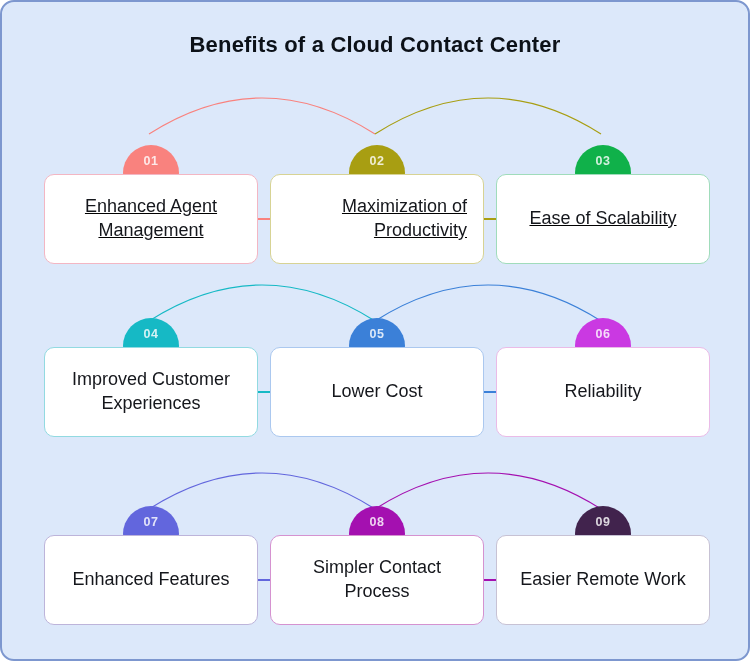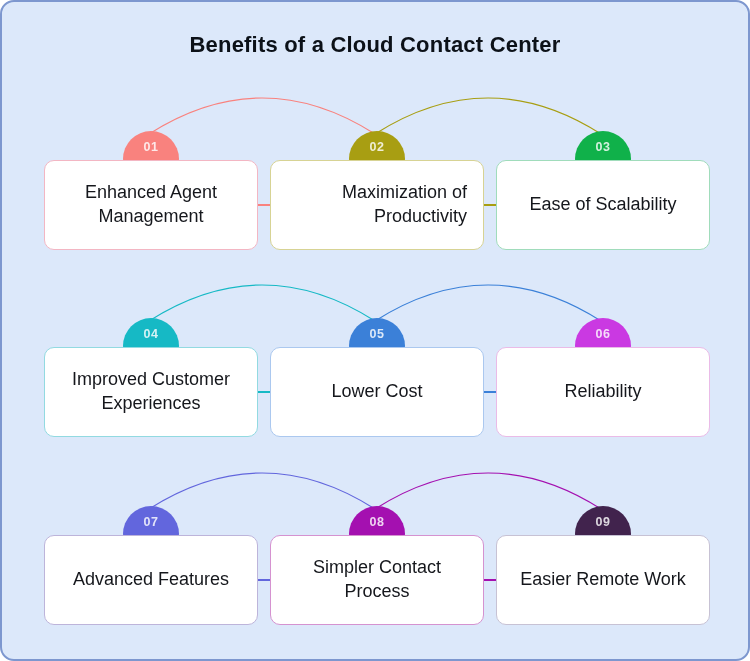--- a/index.html
+++ b/index.html
@@ -21,21 +21,21 @@
     color: #0c1118;
   }
   svg.arcs { position: absolute; top: 0; left: 0; }
   .row {
     position: absolute;
     left: 42px;
     width: 666px;
     display: flex;
     gap: 12px;
   }
-  .row-1 { top: 158px; }
+  .row-1 { top: 172px; text-decoration: underline; }
   .row-2 { top: 345px; }
   .row-3 { top: 533px; }
   .cell { position: relative; width: 214px; }
   .badge {
     position: absolute;
     top: -29px; left: 50%;
     transform: translateX(-50%);
     width: 56px; height: 56px;
     border-radius: 50%;
     z-index: 0;
@@ -158,21 +158,21 @@
 
   <div class="row row-3">
     <div class="connector c1" style="background: rgb(98, 102, 221);"></div>
     <div class="connector c2" style="background: rgb(164, 16, 176);"></div>
 
     <div class="cell">
       <div class="badge" style="background: rgb(98, 102, 221);">
         <span>07</span>
       </div>
       <div class="card" style="border-color: rgb(189, 180, 218);">
-        <span class="label">Advanced Features</span>
+        <span class="label">Enhanced Features</span>
       </div>
     </div>
 
     <div class="cell">
       <div class="badge" style="background: rgb(164, 16, 176);">
         <span>08</span>
       </div>
       <div class="card" style="border-color: rgb(213, 146, 208);">
         <span class="label">Simpler Contact Process</span>
       </div>

